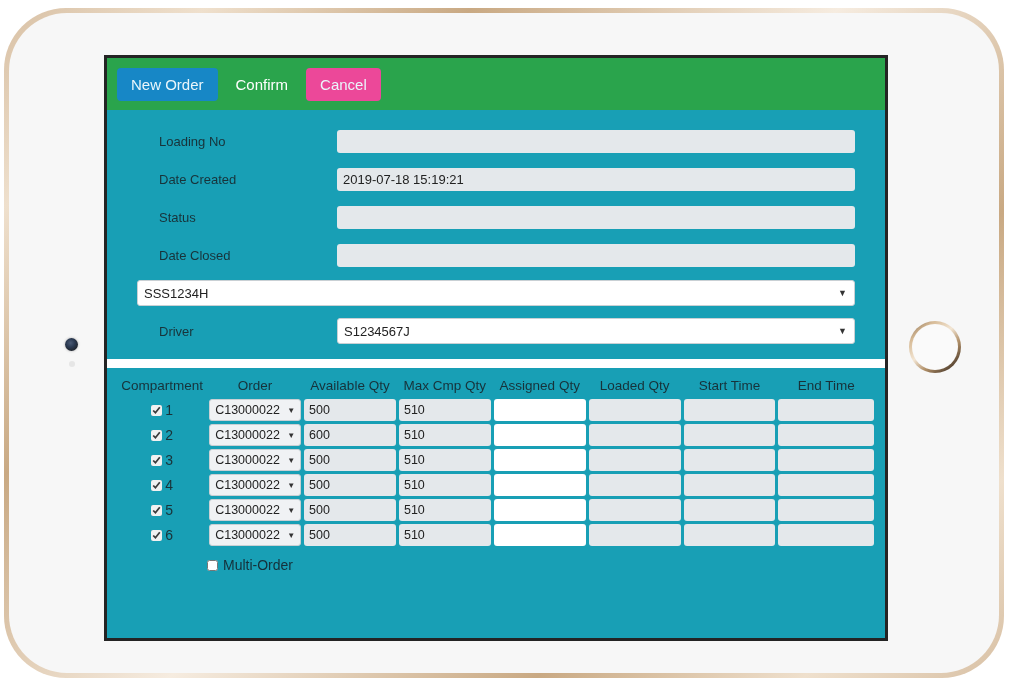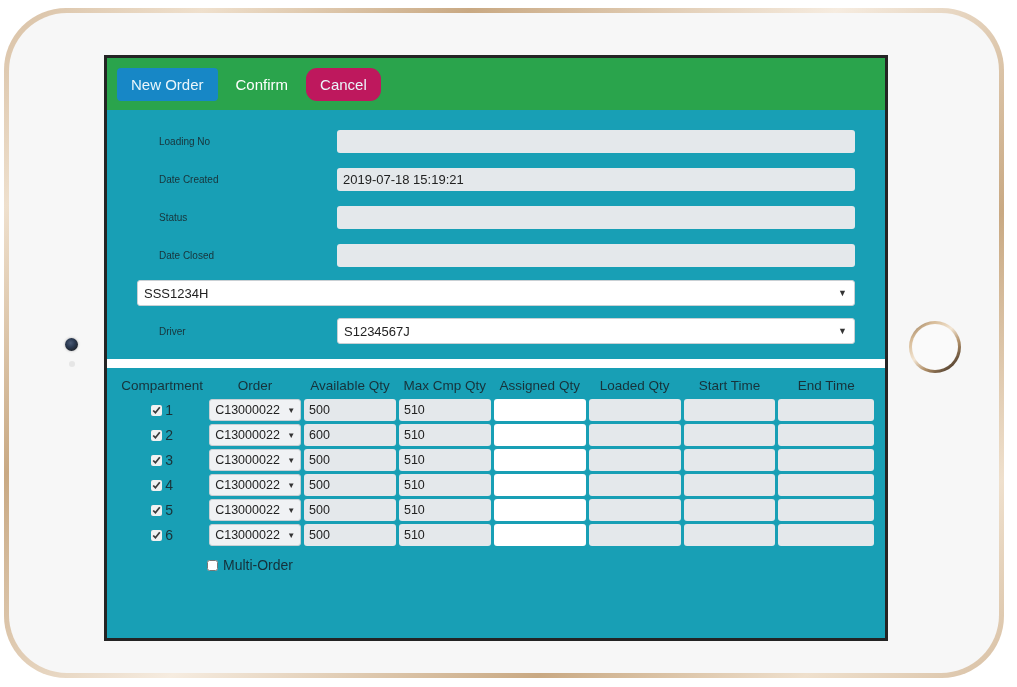--- a/index.html
+++ b/index.html
@@ -84,37 +84,37 @@
     font-size: 15px;
     color: #eaf6fb;
     padding: 9px 14px;
     border-radius: 4px;
     cursor: pointer;
     line-height: 1;
     white-space: nowrap;
   }
   .tb-btn.primary { background: #1787c6; }
   .tb-btn.plain   { background: transparent; color: #ffffff; }
-  .tb-btn.info    { background: #be185d; border-radius: 11px; }
+  .tb-btn.info    { background: #ec4899; }
 
   
   #form-panel {
     background: #189fb5;
     padding: 12px 30px 14px 30px;
     height: 249px;
   }
   .form-row {
     display: flex;
     align-items: center;
     height: 38px;
   }
   .form-label {
     width: 200px;
     color: #18333a;
-    font-size: 10px;
+    font-size: 13px;
     padding-left: 22px;
   }
   .form-ctrl { flex: 1; }
   .fld {
     width: 100%;
     height: 23px;
     border: none;
     border-radius: 3px;
     background: #e4e8eb;
     font-family: "Liberation Sans", sans-serif;

